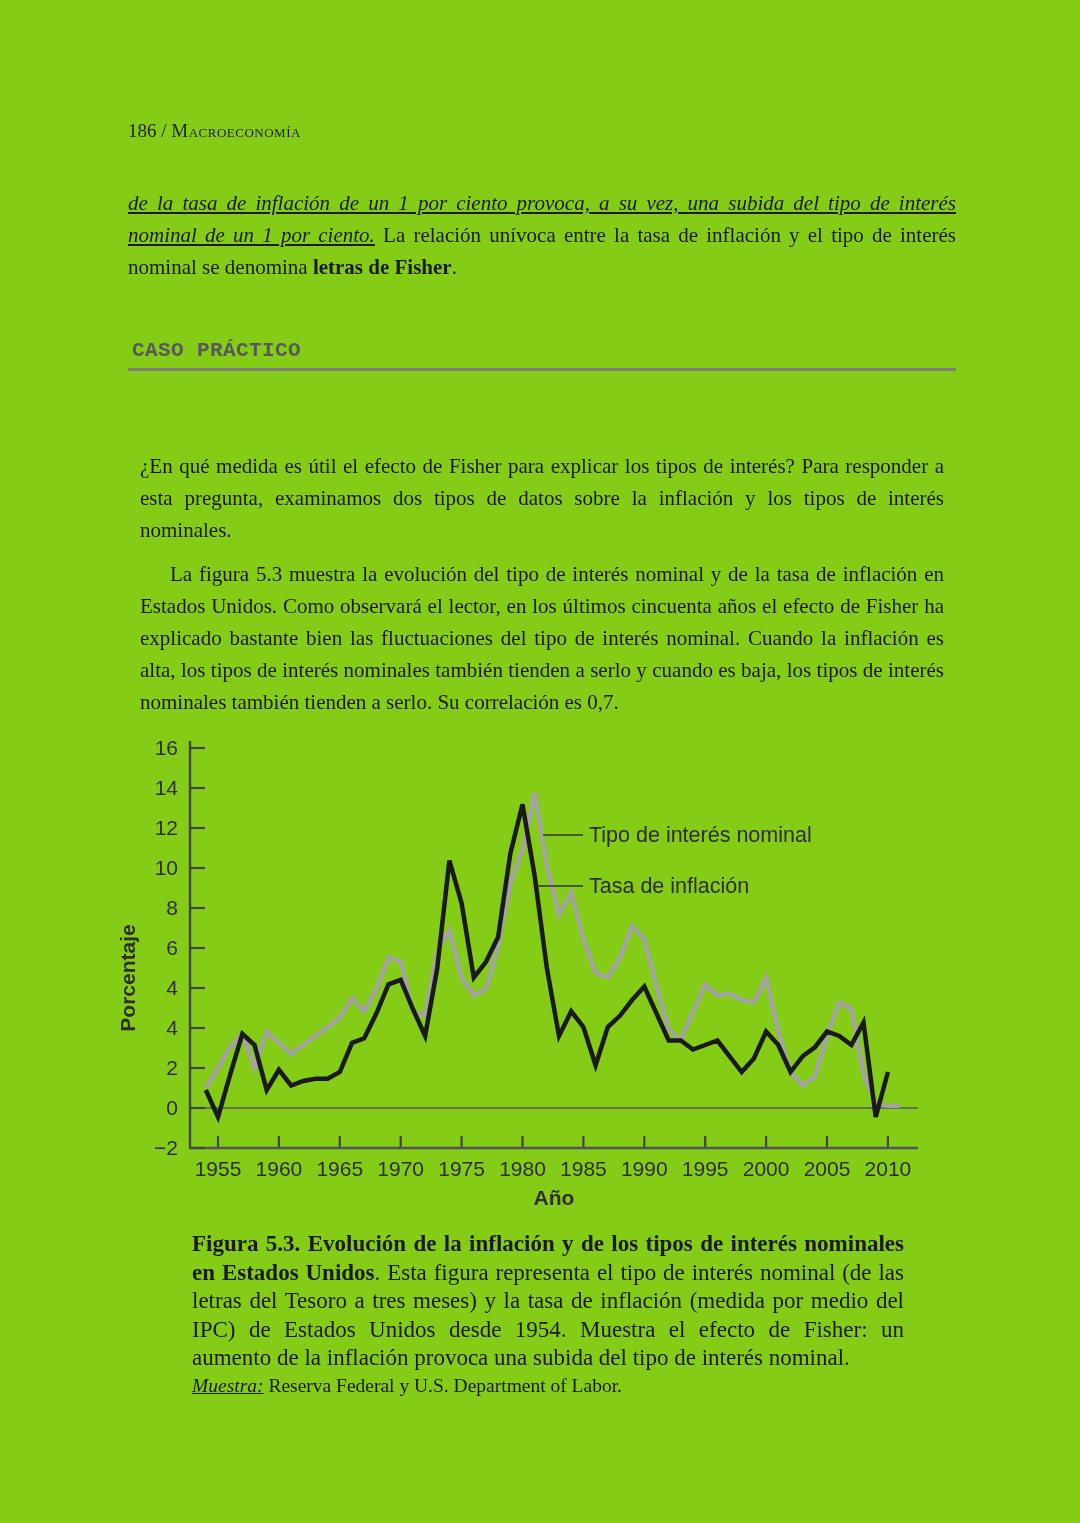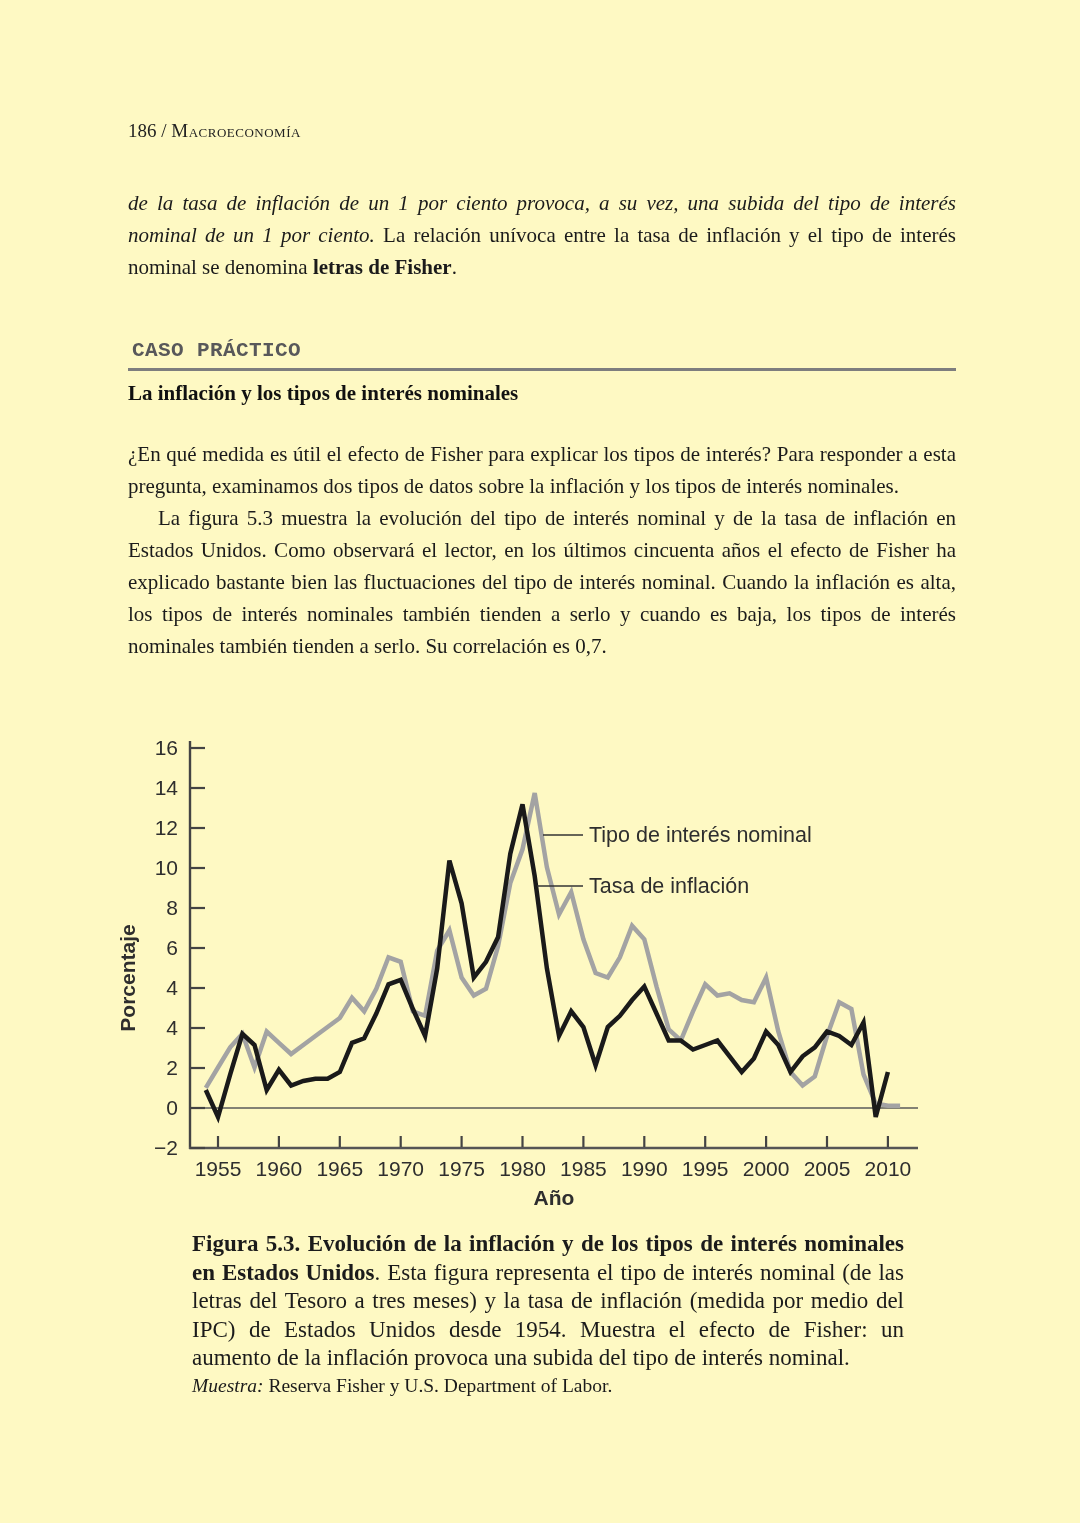--- a/index.html
+++ b/index.html
@@ -1,32 +1,32 @@
 <!DOCTYPE html>
 <html><head>
 <meta charset="utf-8">
 <style>
   html,body{margin:0;padding:0;background:#ffffff;}
   body{width:1080px;height:1523px;font-family:"Liberation Serif",serif;color:#1a1a1a;}
-  .page{position:relative;width:1080px;height:1523px;background:#fef9c3;overflow:hidden;}
+  .page{position:relative;width:1080px;height:1523px;background:#84cc16;overflow:hidden;}
 
   .page-header{position:absolute;left:128px;top:120px;font-size:19px;color:#222;}
   .page-header .sc{font-variant:small-caps;letter-spacing:0.5px;}
 
   .para{position:absolute;left:128px;width:828px;font-size:21px;line-height:32px;text-align:justify;color:#1b1b1b;}
-  .seg-i{font-style:italic;}
+  .seg-i{font-style:italic;text-decoration:underline;}
   .seg-b{font-weight:bold;}
   .seg-r{font-style:normal;font-weight:normal;}
 
   .kicker{position:absolute;left:132px;top:339px;font-size:21px;font-weight:bold;color:#58585a;letter-spacing:0.4px;font-family:Liberation Mono, monospace;}
   .kicker-rule{position:absolute;left:128px;top:368px;width:828px;height:3px;background:#7e7e7e;}
   .case-title{position:absolute;left:128px;top:381px;font-size:21px;font-weight:bold;color:#111;}
 
   .body-flow{position:absolute;left:128px;top:438px;width:828px;}
-  .body-flow p{margin:0;font-size:21px;line-height:32px;text-align:justify;color:#1b1b1b;}
+  .body-flow p{margin:12px;font-size:21px;line-height:32px;text-align:justify;color:#1b1b1b;}
   .body-flow p.indent{text-indent:30px;}
 
   .chart-wrap{position:absolute;left:113px;top:733px;width:820px;height:485px;}
   .chart-wrap svg{display:block;width:820px;height:485px;}
   .chart-text{font-family:"Liberation Sans",sans-serif;fill:#2e2e2e;}
 
   .caption{position:absolute;left:192px;top:1230px;width:712px;font-size:23px;line-height:28.5px;text-align:justify;color:#1b1b1b;}
   .fuente{position:absolute;left:192px;top:1372px;width:712px;font-size:19.5px;line-height:28px;color:#1b1b1b;}
 </style>
 </head>
@@ -35,21 +35,20 @@
 <div class="page">
 
   <div class="page-header">
     <span>186 / </span><span class="sc">Macroeconomía</span>
   </div>
 
   <div class="para" style="top:187px;"><span class="seg-i">de la tasa de inflación de un 1 por ciento provoca, a su vez, una subida del tipo de interés nominal de un 1 por ciento.</span><span class="seg-r"> La relación unívoca entre la tasa de inflación y el tipo de interés nominal se denomina </span><span class="seg-b">letras de Fisher</span><span class="seg-r">.</span></div>
 
   <div class="kicker">CASO PRÁCTICO</div>
   <div class="kicker-rule"></div>
-  <div class="case-title">La inflación y los tipos de interés nominales</div>
 
   <div class="body-flow">
     <p><span class="seg-r">¿En qué medida es útil el efecto de Fisher para explicar los tipos de interés? Para responder a esta pregunta, examinamos dos tipos de datos sobre la inflación y los tipos de interés nominales.</span></p>
     <p class="indent"><span class="seg-r">La figura 5.3 muestra la evolución del tipo de interés nominal y de la tasa de inflación en Estados Unidos. Como observará el lector, en los últimos cincuenta años el efecto de Fisher ha explicado bastante bien las fluctuaciones del tipo de interés nominal. Cuando la inflación es alta, los tipos de interés nominales también tienden a serlo y cuando es baja, los tipos de interés nominales también tienden a serlo. Su correlación es 0,7.</span></p>
   </div>
 
   <div class="chart-wrap">
     <svg viewBox="0 0 820 485" xmlns="http://www.w3.org/2000/svg">
         <line x1="77" y1="375" x2="805" y2="375" stroke="#5a5a5a" stroke-width="1.6"></line>
         <line x1="77" y1="8" x2="77" y2="416" stroke="#444" stroke-width="2.4"></line>
@@ -105,15 +104,15 @@
         <polyline points="92.8,354.8 105.0,334.5 117.2,314.3 129.4,300.8 141.5,334.5 153.7,298.5 165.9,309.8 178.1,321.0 190.3,312.0 202.4,303.0 214.6,294.0 226.8,285.0 239.0,264.8 251.2,278.3 263.3,255.8 275.5,224.3 287.7,228.8 299.9,278.3 312.1,282.8 324.2,217.5 336.4,197.3 348.6,244.5 360.8,262.5 373.0,255.8 385.1,213.0 397.3,150.0 409.5,116.3 421.7,60.0 433.9,134.3 446.0,181.5 458.2,159.0 470.4,206.3 482.6,240.0 494.8,244.5 506.9,224.3 519.1,192.8 531.3,206.3 543.5,253.5 555.7,296.3 567.8,307.5 580.0,278.3 592.2,251.3 604.4,262.5 616.6,260.3 628.7,267.0 640.9,269.3 653.1,244.5 665.3,298.5 677.5,339.0 689.6,352.5 701.8,343.5 714.0,303.0 726.2,269.3 738.4,276.0 750.5,341.3 762.7,370.5 774.9,372.8 787.1,372.8" fill="none" stroke="#a3a3a3" stroke-width="4.5" stroke-linejoin="miter" stroke-linecap="butt"></polyline>
         <polyline points="92.8,357.0 105.0,384.0 117.2,341.3 129.4,300.8 141.5,312.0 153.7,357.0 165.9,336.8 178.1,352.5 190.3,348.0 202.4,345.8 214.6,345.8 226.8,339.0 239.0,309.8 251.2,305.3 263.3,280.5 275.5,251.3 287.7,246.8 299.9,276.0 312.1,303.0 324.2,235.5 336.4,127.5 348.6,170.3 360.8,244.5 373.0,228.8 385.1,204.0 397.3,120.7 409.5,71.3 421.7,143.2 433.9,235.5 446.0,303.0 458.2,278.3 470.4,294.0 482.6,332.3 494.8,294.0 506.9,282.8 519.1,267.0 531.3,253.5 543.5,280.5 555.7,307.5 567.8,307.5 580.0,316.5 592.2,312.0 604.4,307.5 616.6,323.3 628.7,339.0 640.9,325.5 653.1,298.5 665.3,312.0 677.5,339.0 689.6,323.3 701.8,314.3 714.0,298.5 726.2,303.0 738.4,312.0 750.5,289.5 762.7,384.0 774.9,339.0" fill="none" stroke="#1a1a1a" stroke-width="4.5" stroke-linejoin="miter" stroke-linecap="butt"></polyline>
         <line x1="430" y1="102" x2="470" y2="102" stroke="#333" stroke-width="1.6"></line>
         <text x="476" y="109" font-size="21.5" class="chart-text">Tipo de interés nominal</text>
         <line x1="424" y1="153" x2="470" y2="153" stroke="#333" stroke-width="1.6"></line>
         <text x="476" y="160" font-size="21.5" class="chart-text">Tasa de inflación</text>
       </svg>
   </div>
 
   <div class="caption"><span class="seg-b">Figura 5.3. Evolución de la inflación y de los tipos de interés nominales en Estados Unidos</span><span class="seg-r">. Esta figura representa el tipo de interés nominal (de las letras del Tesoro a tres meses) y la tasa de inflación (medida por medio del IPC) de Estados Unidos desde 1954. Muestra el efecto de Fisher: un aumento de la inflación provoca una subida del tipo de interés nominal.</span></div>
-  <div class="fuente"><span class="seg-i">Muestra:</span><span class="seg-r"> Reserva Fisher y U.S. Department of Labor.</span></div>
+  <div class="fuente"><span class="seg-i">Muestra:</span><span class="seg-r"> Reserva Federal y U.S. Department of Labor.</span></div>
 
 </div>
 
 </body></html>

